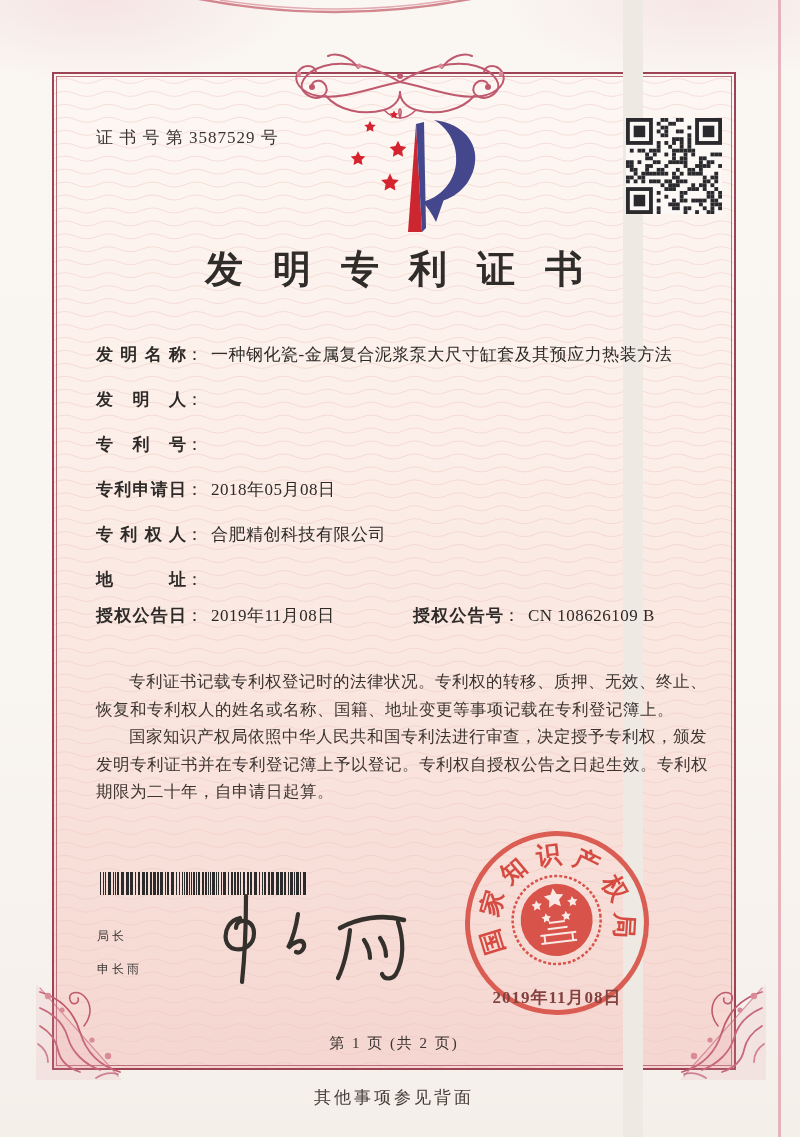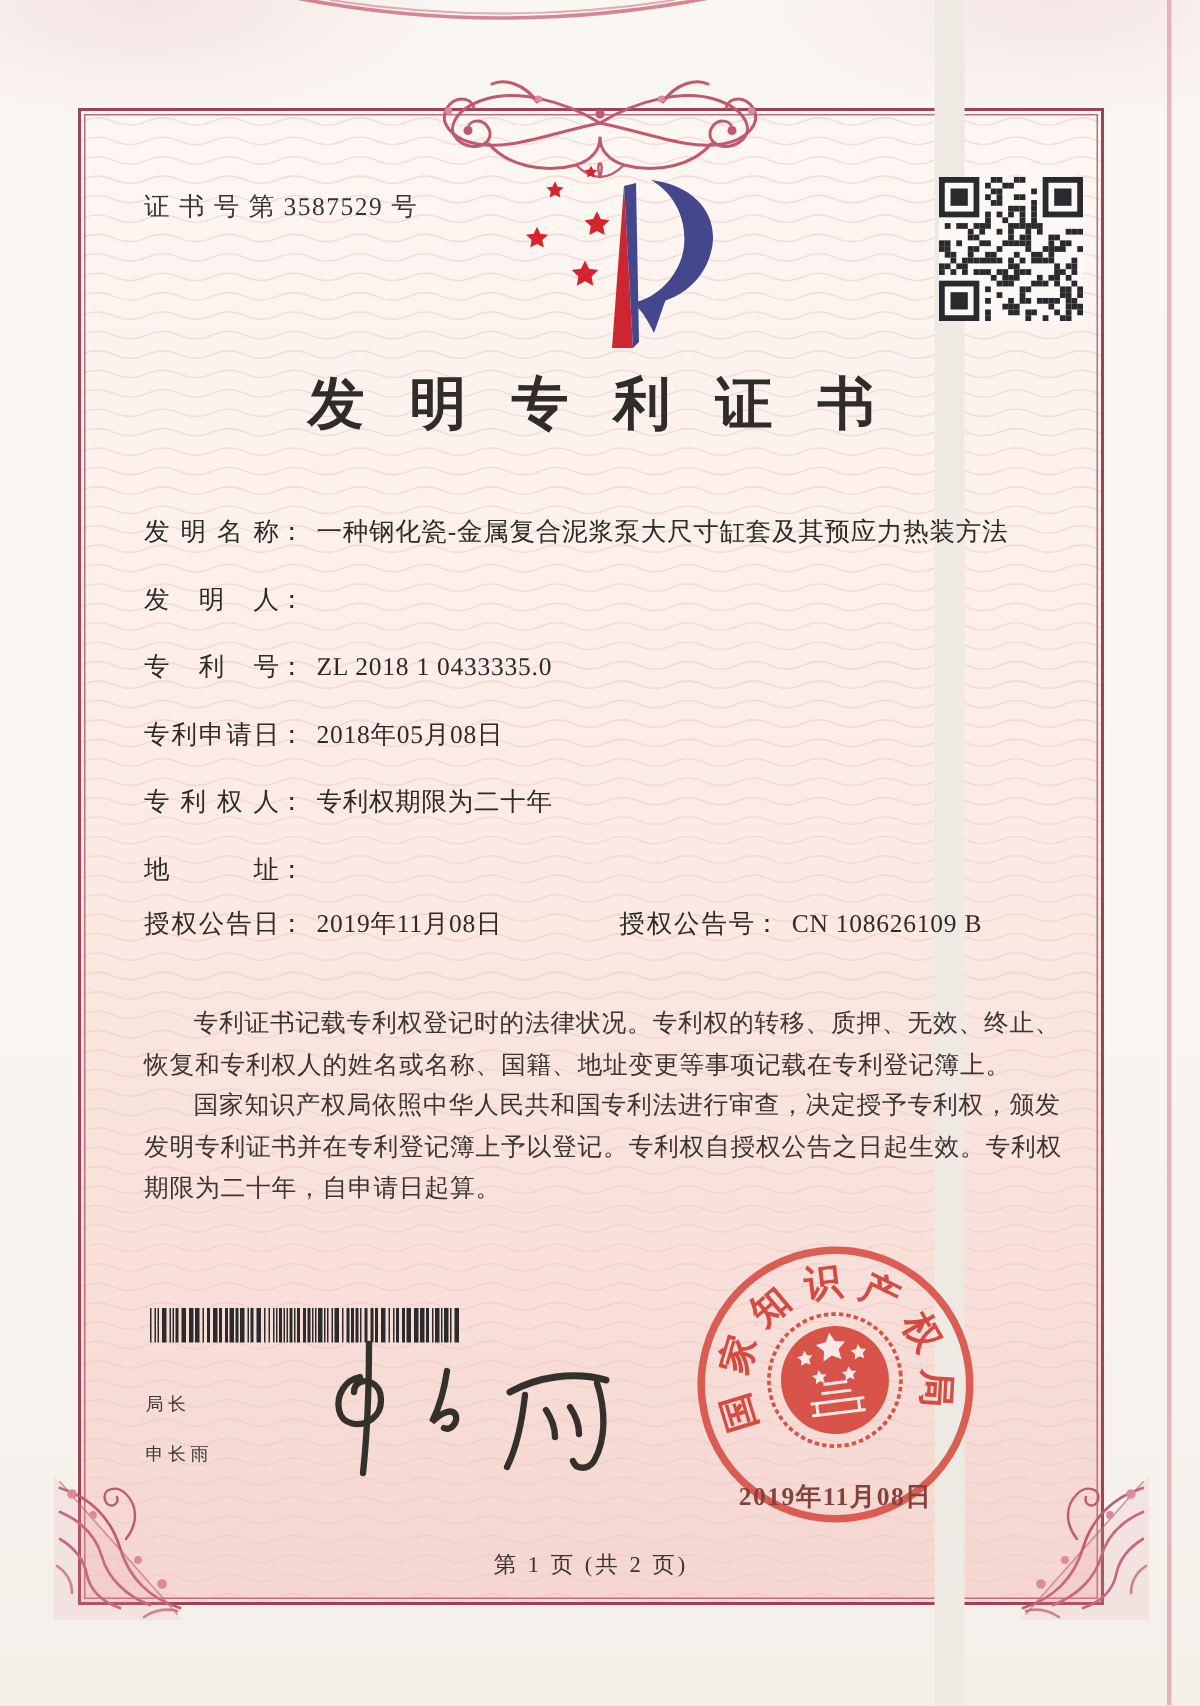--- a/index.html
+++ b/index.html
@@ -33,21 +33,21 @@
   .qr{position:absolute;left:626px;top:118px;width:96px;height:96px;background:#fbf8f5;}
 
   .title{
     position:absolute;left:52px;top:244px;width:684px;text-align:center;
     font-size:38px;font-weight:700;color:#2f2c2a;letter-spacing:30px;padding-left:30px;box-sizing:border-box;
   }
 
   .fields{position:absolute;left:96px;top:342px;width:616px;font-size:17px;color:#2e2a27;}
   .frow{position:relative;margin-bottom:11px;line-height:25px;display:flex;align-items:flex-start;}
   .frow.sp{margin-bottom:20px;}
-  .flabel{display:inline-block;width:90px;text-align:justify;text-align-last:justify;flex:none;font-weight:400;}
+  .flabel{display:inline-block;width:90px;text-align:justify;text-align-last:justify;flex:none;font-weight:700;}
   .fcolon{flex:none;font-weight:500;margin-right:8px;}
   .fvalue{display:inline-block;max-width:480px;letter-spacing:.5px;}
   .grant-row{display:flex;}
   .grant-row .second{margin-left:78px;display:flex;}
   .grant-row .second .flabel{width:90px;}
 
   .paras{position:absolute;left:96px;top:668px;width:614px;font-size:16.5px;line-height:27.5px;color:#3c3430;}
   .paras p{margin:0;text-indent:2em;letter-spacing:.5px;}
 
   .barcode{position:absolute;left:100px;top:872px;width:214px;height:23px;display:flex;align-items:stretch;}
@@ -454,31 +454,30 @@
           <span class="fcolon">：</span>
         <span class="fvalue">一种钢化瓷-金属复合泥浆泵大尺寸缸套及其预应力热装方法</span>
       </div>
       <div class="frow sp">
         <span class="flabel">发明人</span>
           <span class="fcolon">：</span>
       </div>
       <div class="frow sp">
         <span class="flabel">专利号</span>
           <span class="fcolon">：</span>
-        <span class="fvalue">ZL 2018 1 0433335.0</span>
       </div>
       <div class="frow sp">
         <span class="flabel">专利申请日</span>
           <span class="fcolon">：</span>
         <span class="fvalue">2018年05月08日</span>
       </div>
       <div class="frow sp">
         <span class="flabel">专利权人</span>
           <span class="fcolon">：</span>
-        <span class="fvalue">专利权期限为二十年</span>
+        <span class="fvalue">合肥精创科技有限公司</span>
       </div>
       <div class="frow">
         <span class="flabel">地址</span>
           <span class="fcolon">：</span>
       </div>
       <div class="frow grant-row">
         <span class="flabel">授权公告日</span>
           <span class="fcolon">：</span>
         <span class="fvalue">2019年11月08日</span>
         <span class="second">
@@ -602,14 +601,15 @@
         <g stroke="#fbeae6" stroke-width="2" fill="none">
           <path d="M30,62 L66,62"></path>
           <path d="M34,62 L34,70 M62,62 L62,70 M30,70 L66,70"></path>
           <path d="M38,56 L58,56 M40,50 L56,50"></path>
         </g>
       </svg>
     </div>
     <div class="seal-date">2019年11月08日</div>
 
     <div class="page-info">第 1 页 (共 2 页)</div>
+    <div class="back-note">其他事项参见背面</div>
   </div>
 </div>
 
 </body></html>

